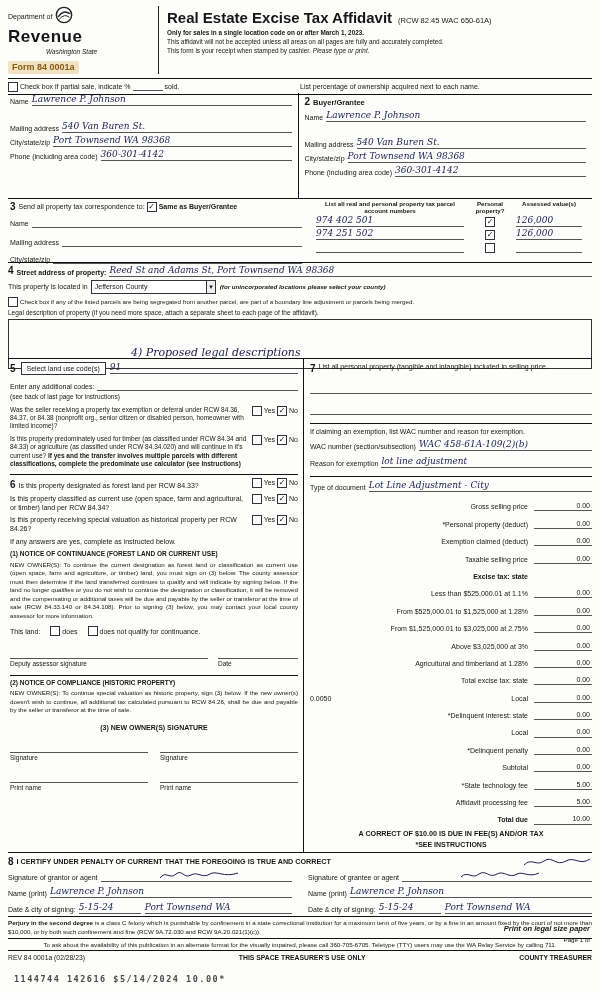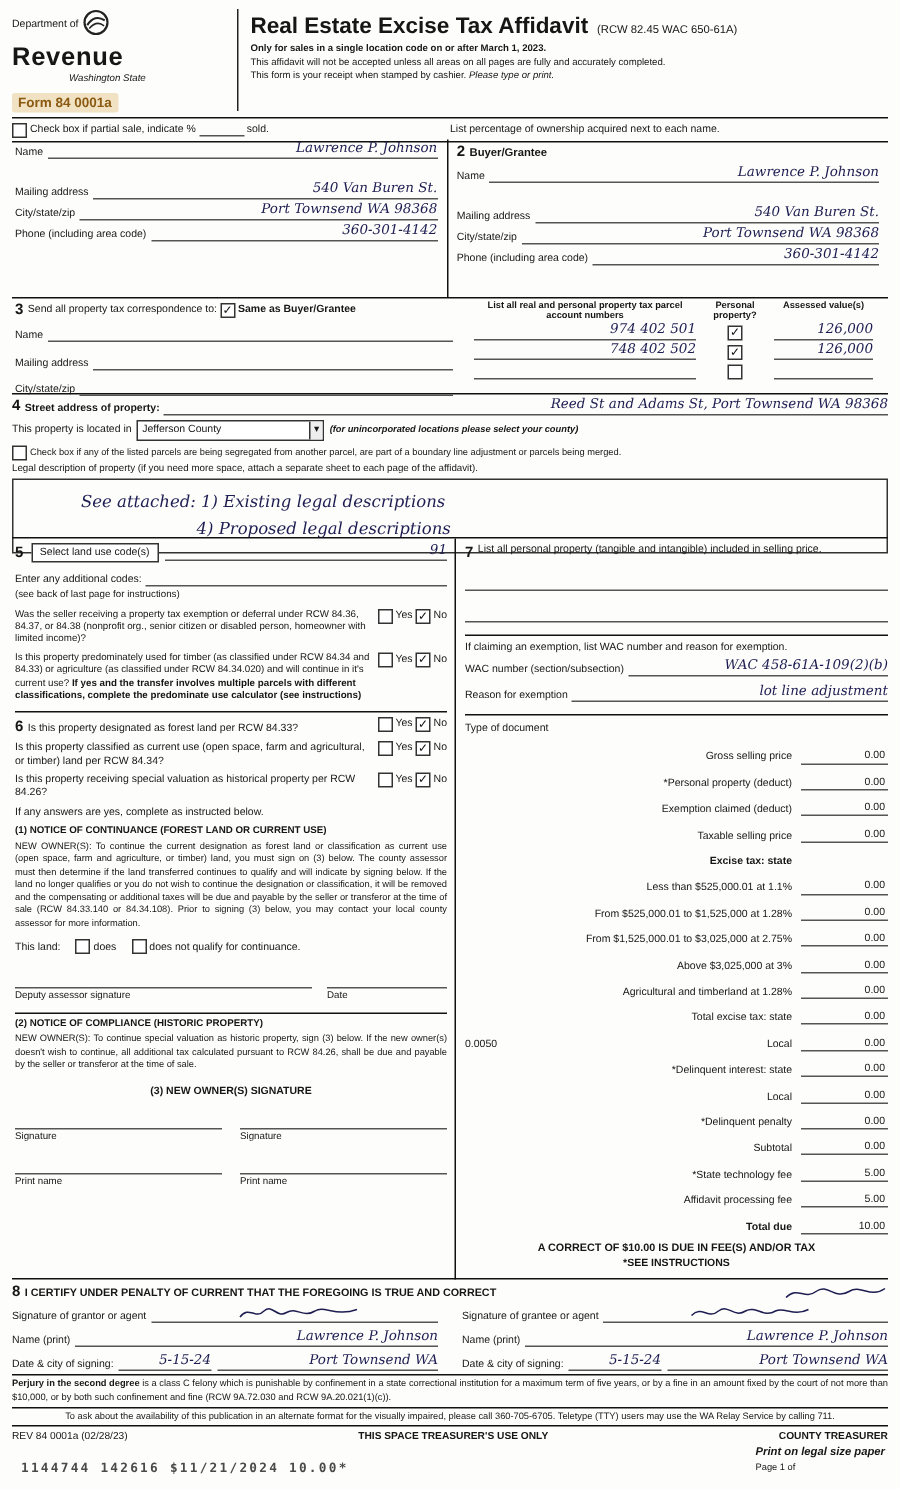--- a/index.html
+++ b/index.html
@@ -7,21 +7,21 @@
   .b{font-weight:bold}.bi{font-weight:bold;font-style:italic}.tc{text-align:center}
   .fl1{flex:1}.ml2{margin-left:2px}.ml4{margin-left:4px}.ml10{margin-left:10px}
   .mt2{margin-top:2px}.mt3{margin-top:3px}.mt4{margin-top:4px}.mt5{margin-top:5px}.mt6{margin-top:6px}.mt8{margin-top:8px}.mt10{margin-top:10px}.mt16{margin-top:16px}
   .w30{width:30px}.w60{width:62px}.w80{width:80px}
   .fs62{font-size:6.2px}.fs65{font-size:6.5px}.fs7{font-size:7.2px}
   .fine{font-size:6.2px;line-height:1.38;text-align:justify}
   .frow{display:flex;align-items:flex-end}.aic{align-items:center}.aie{align-items:flex-end}
   .lbl{white-space:nowrap;padding-right:3px}
   .fill{border-bottom:1px solid #555;min-height:10px}
   .blk{display:block;height:10px}
-  .hwline{text-align:right}
+  .hwline{text-align:left}
   .topline{border-top:1px solid #111}
   .hw{font-family:"DejaVu Serif",serif;font-style:italic;color:#1d1d52;font-size:9px;line-height:1;white-space:nowrap}
   .hw-lg{font-size:11px}
   .cb{display:inline-flex;align-items:center;justify-content:center;width:8px;height:8px;border:1px solid #333;font-size:8px;line-height:1;color:#111;flex:none;background:#fff}
   
   .hdr{position:absolute;left:8px;right:8px;top:6px;height:68px;display:flex}
   .hdr-logo{width:142px}
   .hdr-dept{display:flex;align-items:center;gap:3px}
   .hdr-dept-txt{font-size:7px}
   .hdr-revenue{font-weight:bold;font-size:17px;letter-spacing:.5px}
@@ -85,21 +85,21 @@
   .cert-col{width:50%;padding-right:10px}
   .cert-col.second{padding-right:0;padding-left:6px}
   .sigline{position:relative}
   .sigline svg{position:absolute;left:30%;bottom:0}
   .stray{margin-left:auto}
   
   .perjury{position:absolute;left:8px;right:8px;top:916px;border-top:1px solid #111;padding-top:2px}
   .altline{border-top:1px solid #111;margin-top:2px;padding-top:2px;text-align:center}
   .footrow{position:absolute;left:8px;right:8px;top:950px;border-top:1px solid #111;padding-top:3px;display:flex;justify-content:space-between;font-size:6.8px}
   .stamp{position:absolute;left:14px;top:974px;font-family:"DejaVu Sans Mono",monospace;font-size:8.5px;letter-spacing:1.5px;font-weight:bold;color:#4a4a4a}
-  .printnote{position:absolute;right:10px;top:963px;}
+  .printnote{position:absolute;right:10px;top:924px;text-align:right}
   .printnote .pn{font-weight:bold;font-style:italic;font-size:7.5px}
   .printnote .pg{font-size:6.2px;margin-top:2px}
 </style>
 </head>
 <body>
 
 <div class="page">
 
   <div class="hdr">
     <div class="hdr-logo">
@@ -203,21 +203,21 @@
         <span class="ptab-c3 b">Assessed value(s)</span>
       </div>
       <div class="ptab-row">
         <span class="ptab-c1 fill hwline"><span class="hw">974 402 501</span></span>
         <span class="ptab-c2">
             <span class="cb">✓</span>
           </span>
         <span class="ptab-c3 fill hwline"><span class="hw">126,000</span></span>
       </div>
       <div class="ptab-row">
-        <span class="ptab-c1 fill hwline"><span class="hw">748 402 502</span></span>
+        <span class="ptab-c1 fill hwline"><span class="hw">974 251 502</span></span>
         <span class="ptab-c2">
             <span class="cb">✓</span>
           </span>
         <span class="ptab-c3 fill hwline"><span class="hw">126,000</span></span>
       </div>
       <div class="ptab-row">
         <span class="ptab-c1 fill hwline"><span class="hw"></span></span>
         <span class="ptab-c2">
             <span class="cb"></span>
           </span>
@@ -239,21 +239,20 @@
           <span class="dd-arrow">▾</span>
         </span>
       <span class="bi ml4 fs62">(for unincorporated locations please select your county)</span>
     </div>
     <div class="frow mt3 aic">
       <span class="cb"></span>
       <span class="ml2 fs62">Check box if any of the listed parcels are being segregated from another parcel, are part of a boundary line adjustment or parcels being merged.</span>
     </div>
     <div class="fs65 mt2">Legal description of property (if you need more space, attach a separate sheet to each page of the affidavit).</div>
     <div class="legal-box">
-      <div class="hw hw-lg legal1">See attached:  1) Existing legal descriptions</div>
       <div class="hw hw-lg legal2">4) Proposed legal descriptions</div>
     </div>
   </div>
 
   <div class="main-cols">
     <div class="col-left">
       <div class="frow aic">
         <span class="secnum">5</span>
         <span class="select-box"><span>Select land use code(s)</span></span>
         <span class="fill fl1 hwline ml4"><span class="hw">91</span></span>
@@ -369,20 +368,21 @@
       <div class="frow mt4">
           <span class="lbl">WAC number (section/subsection)</span>
           <span class="fill fl1 hwline"><span class="hw">WAC 458-61A-109(2)(b)</span></span>
         </div>
       <div class="frow mt6">
           <span class="lbl">Reason for exemption</span>
           <span class="fill fl1 hwline"><span class="hw">lot line adjustment</span></span>
         </div>
       <div class="frow mt8 topline" style="padding-top:4px">
           <span class="lbl">Type of document</span>
+          <span class="fill fl1 hwline"><span class="hw">Lot Line Adjustment - City</span></span>
         </div>
 
       <div class="mt2">
         <div class="tax-row">
             <span class="tax-pre"></span>
             <span class="tax-lbl">Gross selling price</span>
             <span class="tax-val">0.00</span>
           </div>
         <div class="tax-row">
             <span class="tax-pre"></span>
@@ -534,20 +534,20 @@
     <div class="fine"><span class="b">Perjury in the second degree</span><span> is a class C felony which is punishable by confinement in a state correctional institution for a maximum term of five years, or by a fine in an amount fixed by the court of not more than $10,000, or by both such confinement and fine (RCW 9A.72.030 and RCW 9A.20.021(1)(c)).</span></div>
     <div class="fine altline">To ask about the availability of this publication in an alternate format for the visually impaired, please call 360-705-6705. Teletype (TTY) users may use the WA Relay Service by calling 711.</div>
   </div>
 
   <div class="footrow">
     <span>REV 84 0001a  (02/28/23)</span>
     <span class="b">THIS SPACE TREASURER'S USE ONLY</span>
     <span class="b">COUNTY TREASURER</span>
   </div>
 
-  <div class="stamp">1144744 142616 $11/21/2024 10.00*</div>
+  <div class="stamp">1144744 142616 $5/14/2024 10.00*</div>
 
   <div class="printnote">
     <div class="pn">Print on legal size paper</div>
     <div class="pg">Page 1 of</div>
   </div>
 
 </div>
 
 </body></html>

